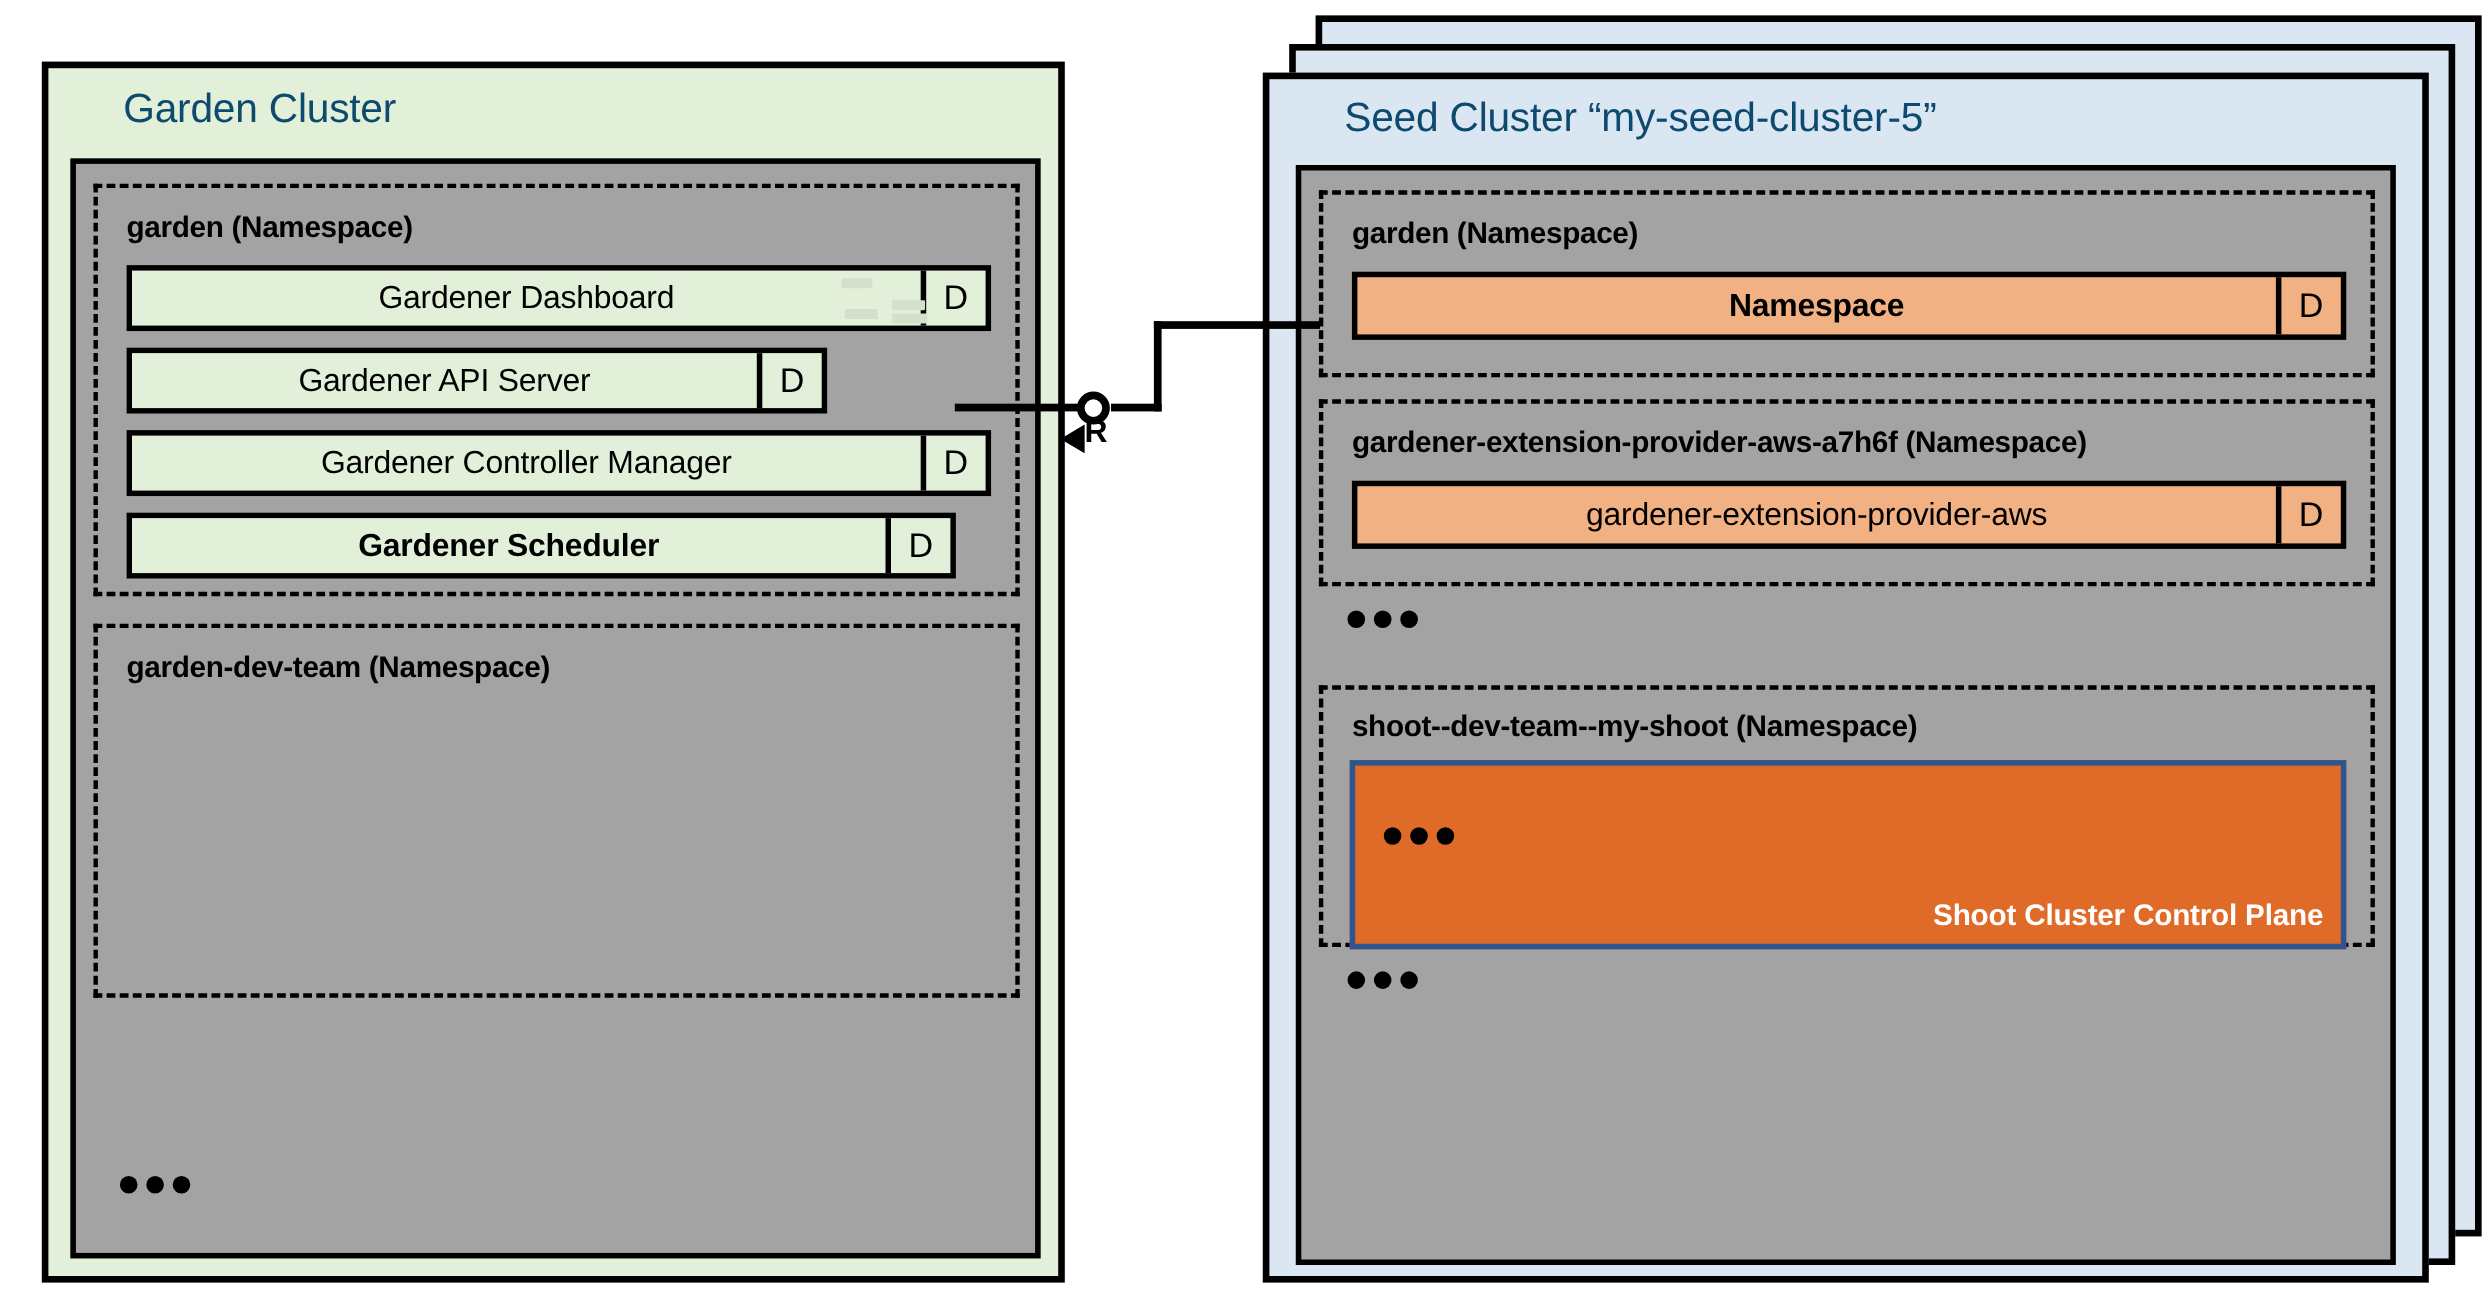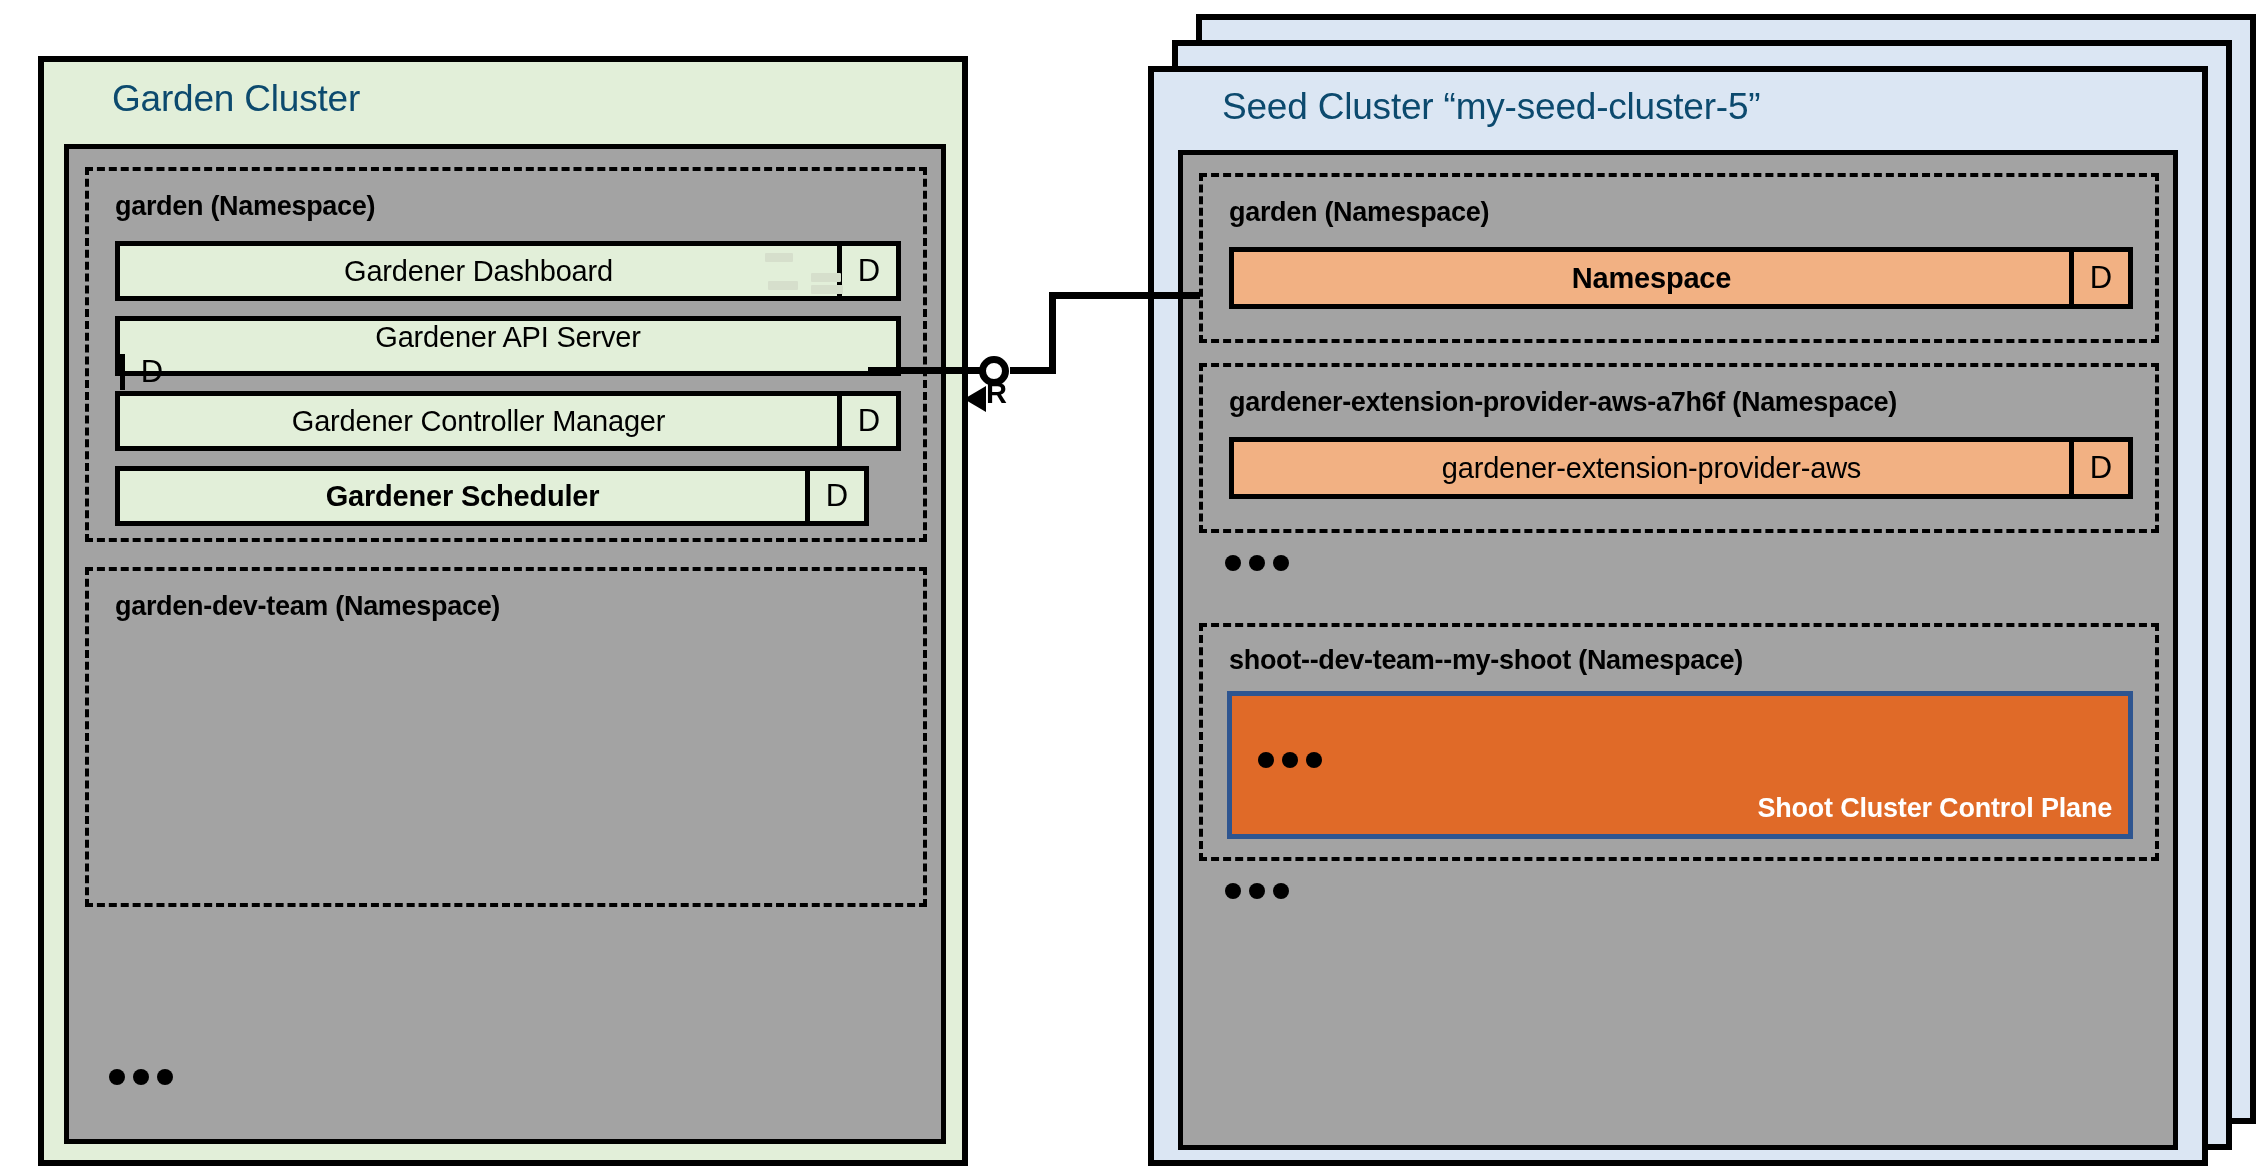--- a/index.html
+++ b/index.html
@@ -210,21 +210,21 @@
         <div class="abs bar bar-green" style="left:26px; top:70px; width:786px; height:60px;">
           <div class="bar-label">Gardener Dashboard</div>
           <div class="bar-badge">D</div>
         </div>
 
         <div class="smudge" style="left:676px; top:82px; width:28px; height:9px;"></div>
         <div class="smudge" style="left:679px; top:110px; width:30px; height:9px;"></div>
         <div class="smudge" style="left:722px; top:102px; width:30px; height:9px;"></div>
         <div class="smudge" style="left:722px; top:114px; width:32px; height:9px;"></div>
 
-        <div class="abs bar bar-green" style="left:26px; top:145px; width:786px; height:60px;flex-direction:column;">
+        <div class="abs bar bar-green" style="left:26px; top:145px; width:637px; height:60px;">
           <div class="bar-label">Gardener API Server</div>
           <div class="bar-badge">D</div>
         </div>
 
         <div class="abs bar bar-green" style="left:26px; top:220px; width:786px; height:60px;">
           <div class="bar-label">Gardener Controller Manager</div>
           <div class="bar-badge">D</div>
         </div>
 
         <div class="abs bar bar-green" style="left:26px; top:295px; width:754px; height:60px;">
@@ -271,21 +271,21 @@
 
       <div class="ellipsis" style="left:42px; top:400px;">
         <i></i>
           <i></i>
           <i></i>
       </div>
 
       <div class="abs namespace" style="left:16px; top:468px; width:960px; height:238px;">
         <div class="ns-title" style="left:26px; top:18px;">shoot--dev-team--my-shoot (Namespace)</div>
 
-        <div class="abs control-plane" style="left:24px; top:64px; width:906px; height:148px;">
+        <div class="abs control-plane" style="left:24px; top:64px; width:906px; height:172px;">
           <div class="ellipsis" style="left:26px; top:56px;">
             <i></i>
               <i></i>
               <i></i>
           </div>
           <div class="cp-caption">Shoot Cluster Control Plane</div>
         </div>
       </div>
 
       <div class="ellipsis" style="left:42px; top:728px;">

